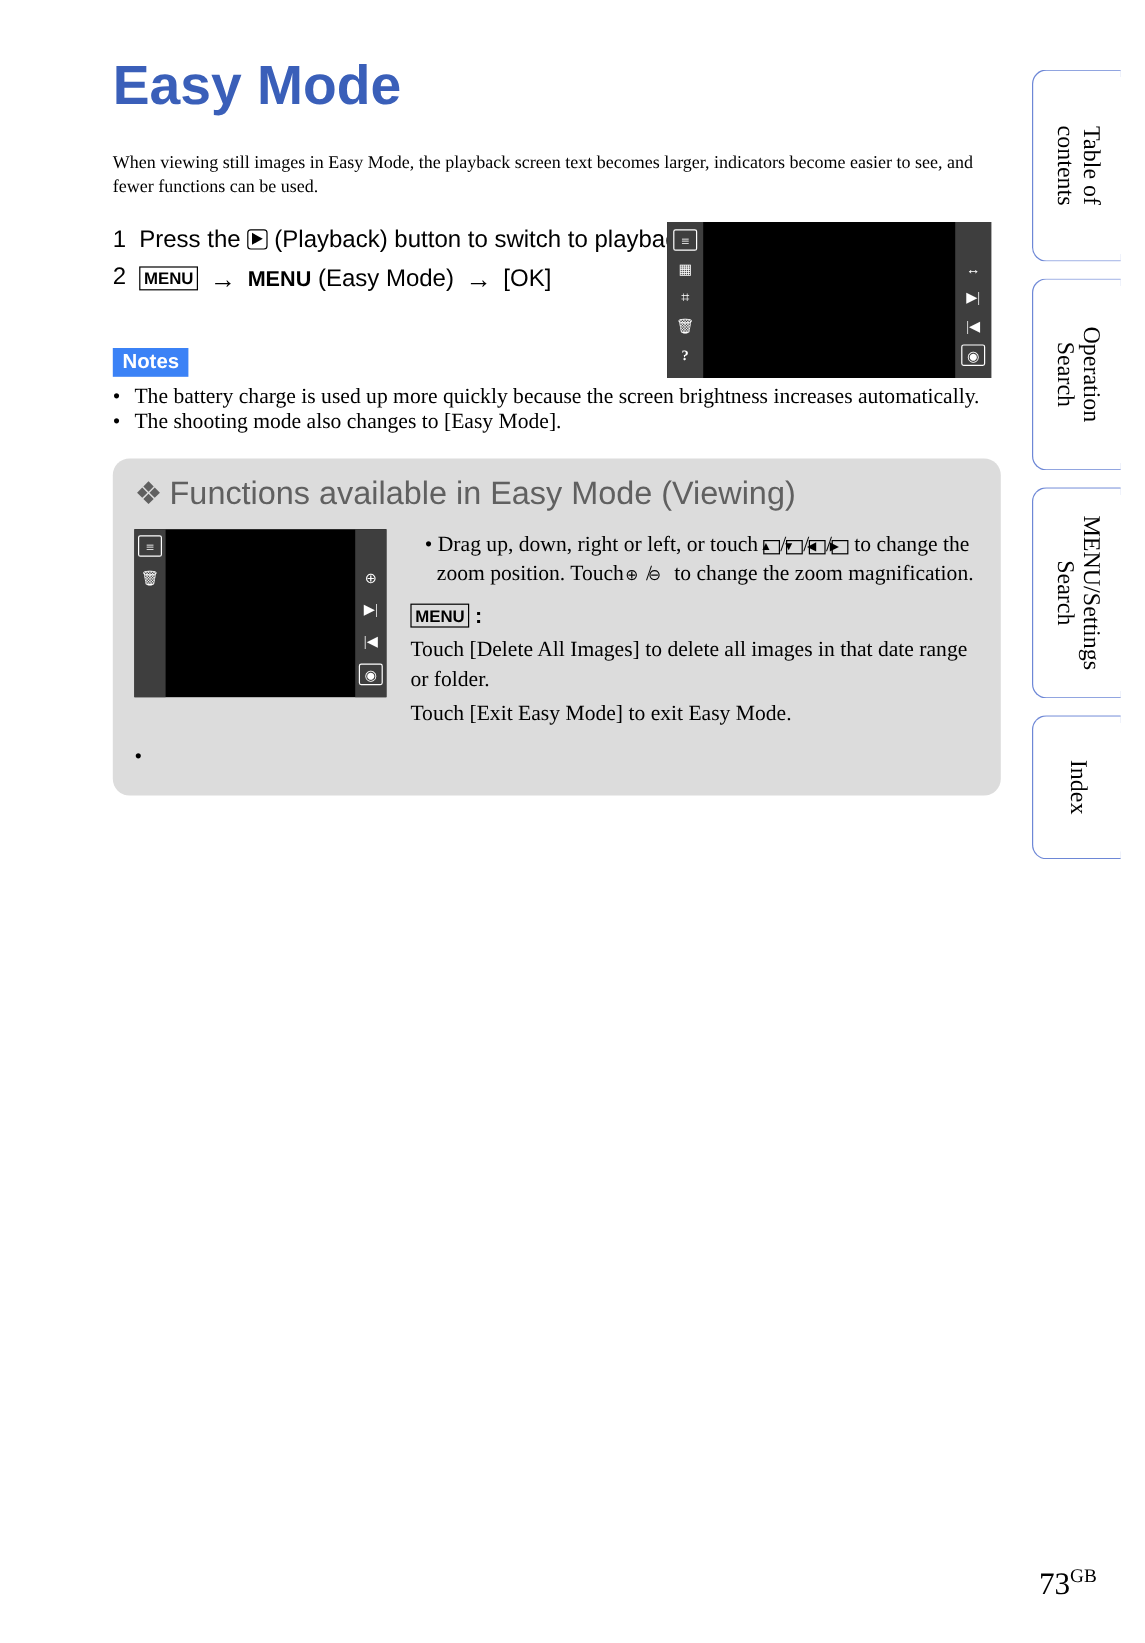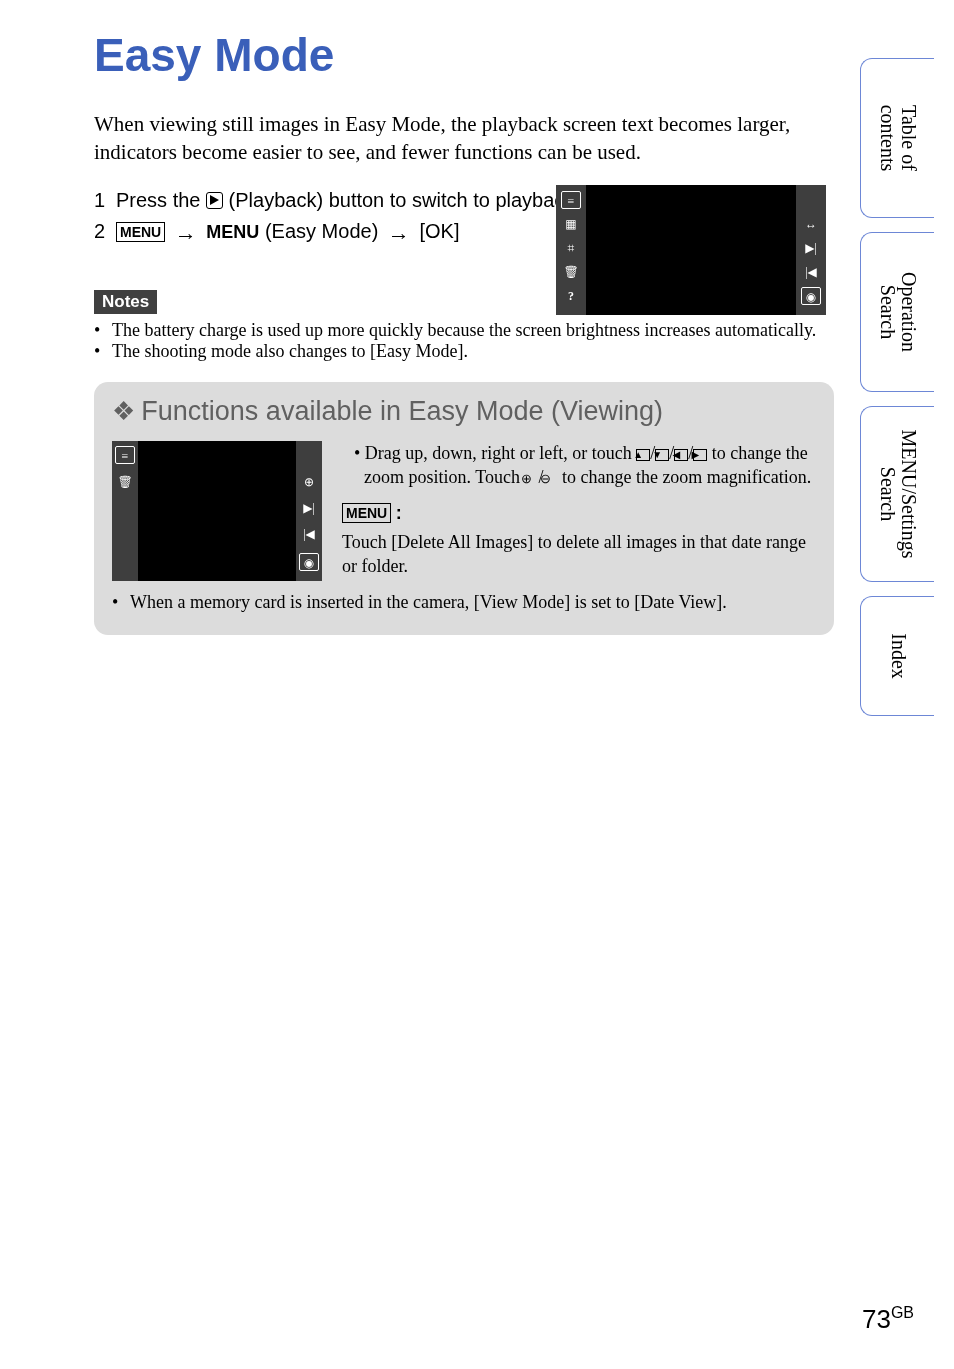--- a/index.html
+++ b/index.html
@@ -1,36 +1,36 @@
 <!DOCTYPE html>
 <html><head>
 <meta charset="utf-8">
 <style>
   * { box-sizing: border-box; margin: 0; padding: 0; }
   html, body { width: 954px; height: 1369px; background: #fff; font-family: "Times New Roman", Times, serif; color: #000; position: relative; }
-  .page { position: relative; width: 954px; height: 1369px; padding: 28px 0 0 94px; }
+  .page { position: relative; width: 954px; height: 1369px; padding: 44px 0 0 94px; }
   .content-col { width: 740px; }
   h1.title { font-family: Arial, Helvetica, sans-serif; font-weight: bold; font-size: 46px; color: #3a5fb9; margin-bottom: 28px; }
-  .intro { font-size: 21px; line-height: 1.35; margin-bottom: 18px; }
+  .intro { font-size: 15px; line-height: 1.35; margin-bottom: 18px; }
   .steps { font-family: Arial, Helvetica, sans-serif; font-size: 20px; line-height: 1.55; }
   .step-row { display: flex; }
   .step-num { width: 22px; flex: none; }
   .step-body { flex: 1; }
   .icon-box { display: inline-block; border: 1px solid #000; border-radius: 3px; padding: 0 3px; font-size: 13px; line-height: 15px; vertical-align: 2px; }
   .play-tri { display: inline-block; width: 0; height: 0; border-left: 9px solid #000; border-top: 5px solid transparent; border-bottom: 5px solid transparent; vertical-align: 0; }
   .menu-box { display: inline-block; border: 1.5px solid #000; padding: 0 3px; font-family: Arial, sans-serif; font-weight: bold; font-size: 14px; line-height: 18px; vertical-align: 1px; }
   .arrow { font-family: Arial, sans-serif; font-weight: bold; font-size: 22px; vertical-align: -2px; padding: 0 4px; }
   .easy-label { font-family: Arial, sans-serif; font-weight: bold; font-size: 18px; vertical-align: 0; }
   .screen-thumb { position: absolute; top: 185px; left: 556px; width: 270px; height: 130px; background: #000; }
   .screen-thumb .stripe { position: absolute; width: 30px; background: #3e3e3e; top: 0; bottom: 0; }
   .screen-thumb .left { left: 0; }
   .screen-thumb .right { right: 0; }
   .sicon { position: absolute; width: 20px; height: 18px; color: #fff; font-size: 12px; text-align: center; line-height: 18px; }
   .sicon.box { border: 1px solid #fff; border-radius: 2px; }
-  .notes-label { display: inline-block; background: #404040; color: #fff; font-family: Arial, sans-serif; font-weight: bold; font-size: 17px; padding: 2px 8px; margin-top: 40px; }
+  .notes-label { display: inline-block; background: #3b82f6; color: #fff; font-family: Arial, sans-serif; font-weight: bold; font-size: 17px; padding: 2px 8px; margin-top: 40px; }
   .notes-list { margin: 6px 0 20px 0; font-size: 18px; }
   .notes-list .bullet { display: flex; }
   .notes-list .dot { width: 18px; flex: none; }
   .tip-panel { width: 740px; background: #dcdcdc; border-radius: 14px; padding: 14px 18px 22px 18px; margin-top: 6px; }
   .tip-title { font-family: Arial, Helvetica, sans-serif; font-size: 27px; color: #606060; margin-bottom: 14px; display: flex; align-items: center; gap: 6px; }
   .bulb-icon { font-size: 26px; color: #606060; }
   .tip-body { display: flex; gap: 20px; }
   .tip-screen { width: 210px; height: 140px; background: #000; position: relative; flex: none; }
   .tip-screen .stripe { position: absolute; width: 26px; background: #3e3e3e; top: 0; bottom: 0; }
   .tip-screen .left { left: 0; }
@@ -44,21 +44,21 @@
   .tip-bottom .dot { width: 18px; flex: none; }
   .tiny-icon { display: inline-block; width: 14px; text-align: center; font-size: 13px; line-height: 14px; vertical-align: 0; }
   .arrow-key { display: inline-block; border: 1px solid #000; font-size: 10px; width: 14px; height: 12px; text-align: center; line-height: 10px; vertical-align: 1px; }
   
   .sidetab { position: absolute; right: 20px; width: 74px; height: 160px; border: 1.5px solid #6d87d6; border-right: none; border-radius: 12px 0 0 12px; background: #fff; }
   .sidetab .label { position: absolute; left: 50%; top: 50%; transform: translate(-50%, -50%) rotate(90deg); white-space: nowrap; font-family: "Times New Roman", serif; font-size: 20px; text-align: center; line-height: 1.05; }
   .sidetab.t1 { top: 58px; }
   .sidetab.t2 { top: 232px; }
   .sidetab.t3 { top: 406px; height: 176px; }
   .sidetab.t4 { top: 596px; height: 120px; }
-  .pagenum { position: absolute; right: 40px; bottom: 34px; font-family: Liberation Sans, sans-serif; font-size: 26px; }
+  .pagenum { position: absolute; right: 40px; bottom: 34px; font-family: Liberation Serif, serif; font-size: 26px; }
   .pagenum .gb { font-size: 16px; vertical-align: super; }
 </style>
 </head>
 <body>
 
 <div class="page">
   <div class="content-col">
 
     <h1 class="title">Easy Mode</h1>
 
@@ -140,25 +140,25 @@
             <span class="arrow-key">▲</span>/<span class="arrow-key">▼</span>/<span class="arrow-key">◀</span>/<span class="arrow-key">▶</span>
             <span> to change the zoom position. Touch </span>
             <span class="tiny-icon">⊕</span>/<span class="tiny-icon">⊖</span>
             <span> to change the zoom magnification.</span>
           </div>
           <div class="row menu-colon">
             <span class="menu-box">MENU</span>
             <b> :</b>
           </div>
           <div class="row">Touch [Delete All Images] to delete all images in that date range or folder.</div>
+          <div class="row">Touch [Exit Easy Mode] to exit Easy Mode.</div>
         </div>
       </div>
       <div class="tip-bottom">
         <div class="dot">•</div>
-        <div>When a memory card is inserted in the camera, [View Mode] is set to [Date View].</div>
       </div>
     </div>
 
   </div>
 
   <a class="sidetab t1">
     <span class="label">Table of<br>contents</span>
   </a>
   <a class="sidetab t2">
     <span class="label">Operation<br>Search</span>

